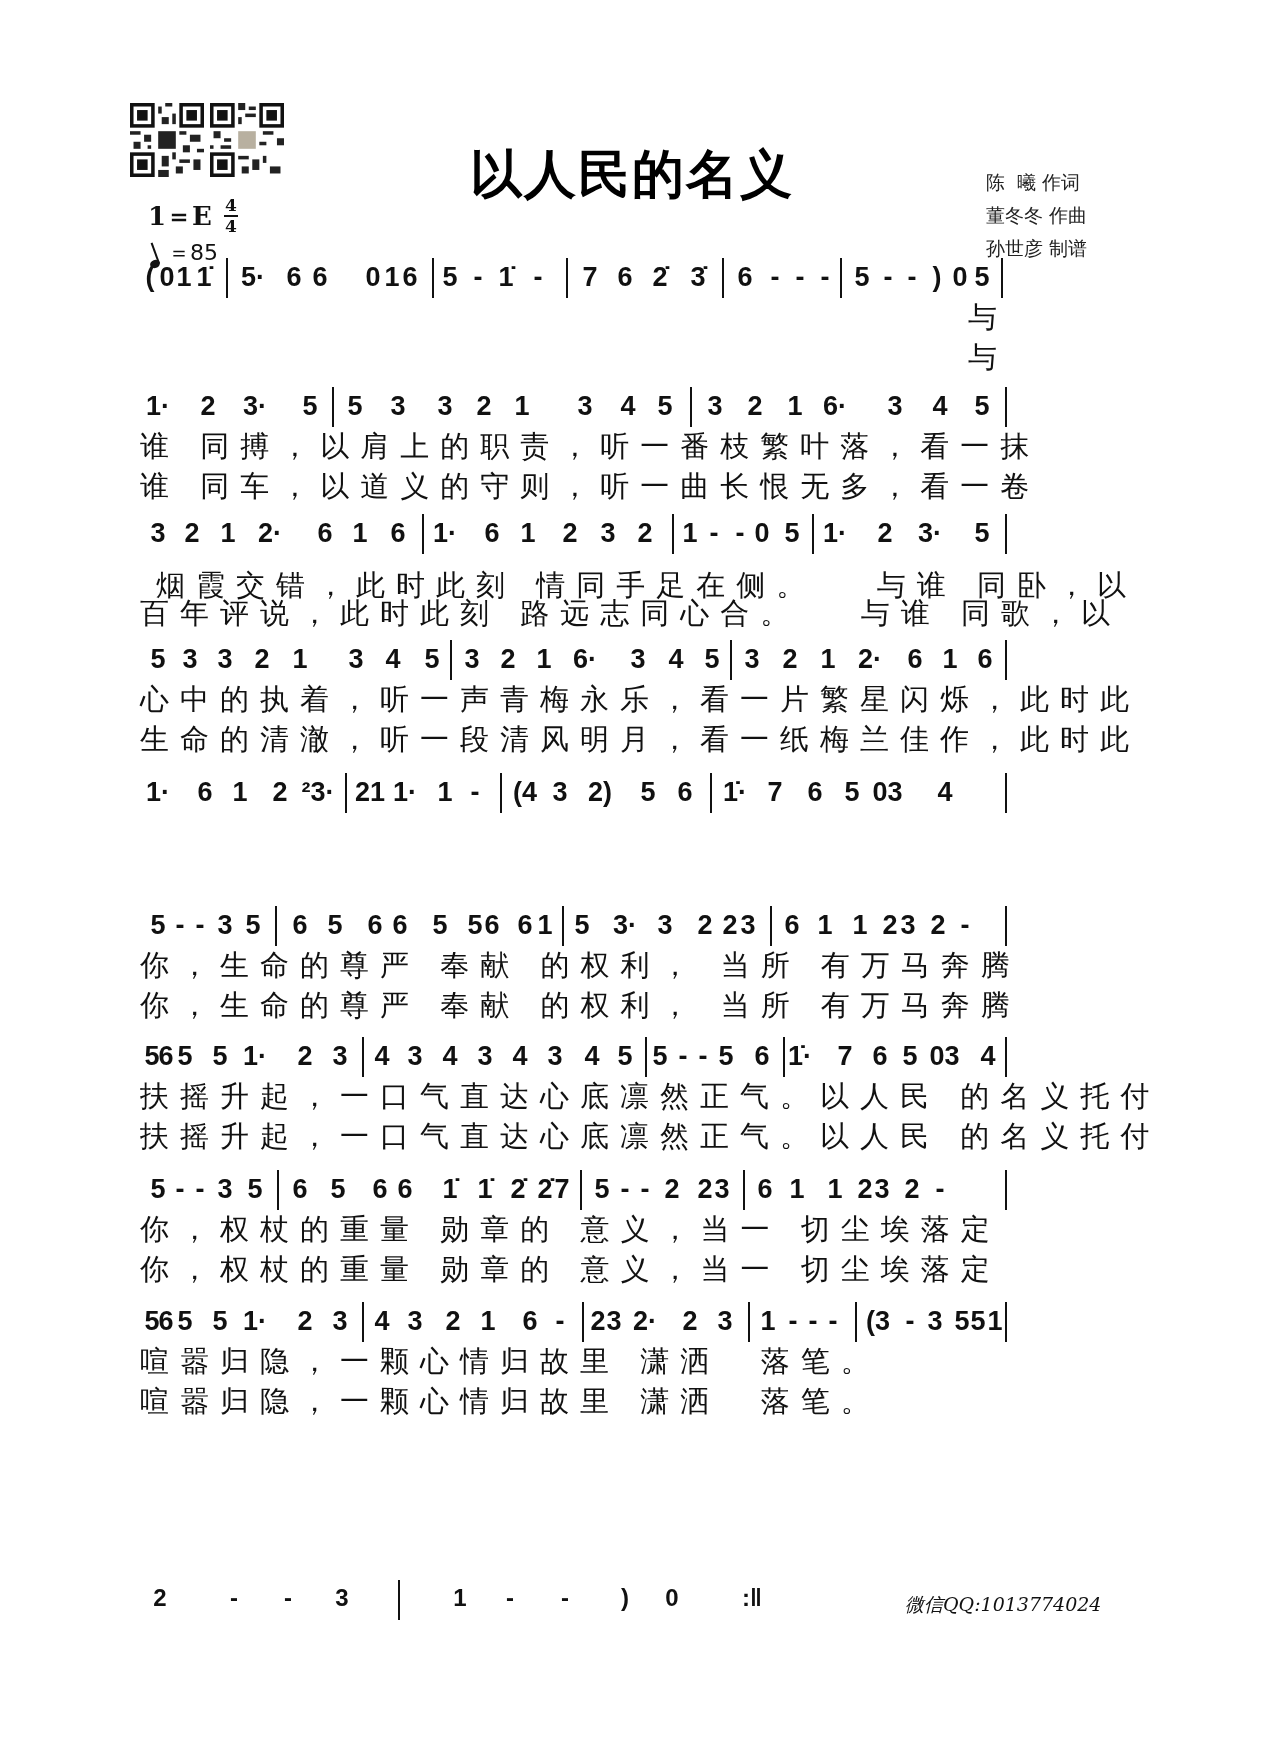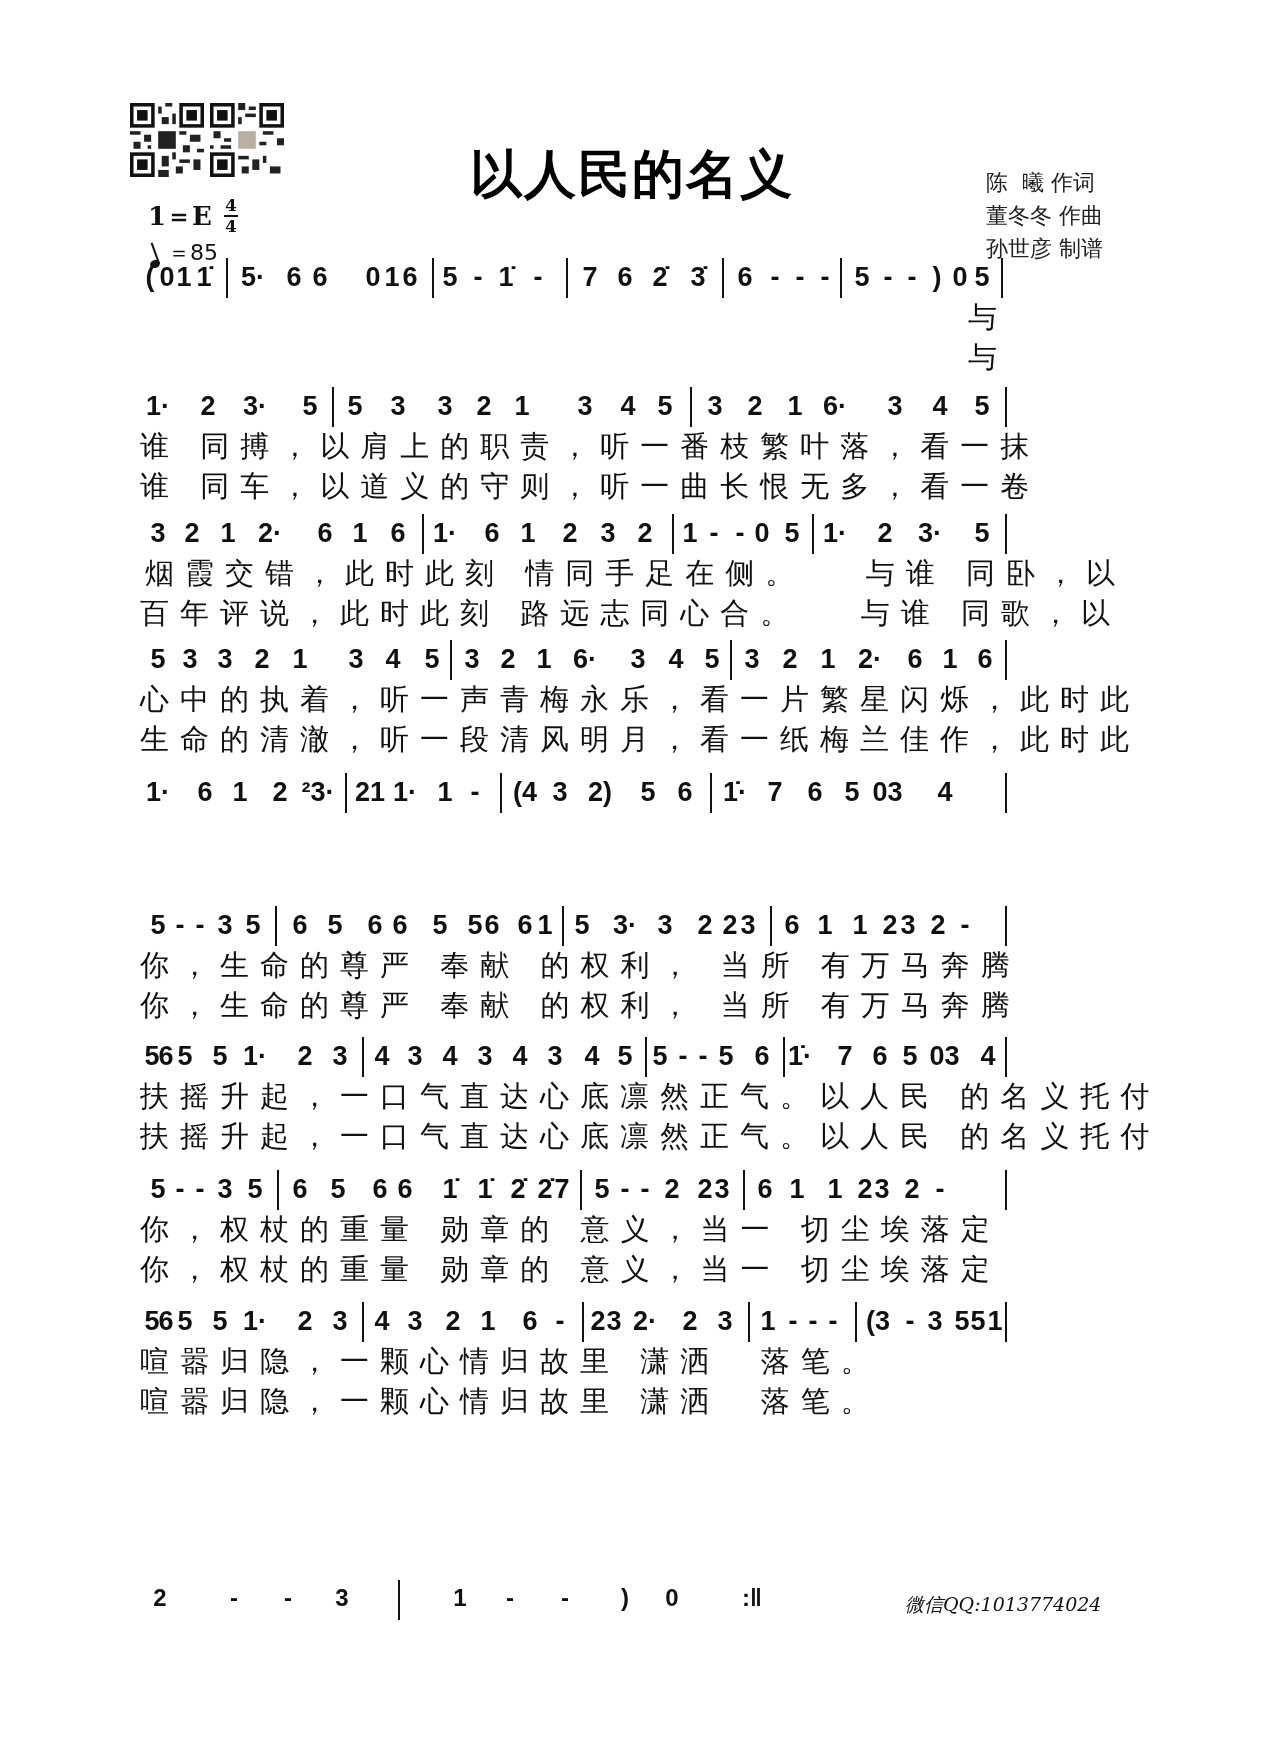--- a/index.html
+++ b/index.html
@@ -1,20 +1,20 @@
 <!DOCTYPE html>
 <html><head>
 <meta charset="utf-8">
 <style>
   html, body { margin: 0; padding: 0; background: #ffffff; }
   body { width: 1272px; height: 1752px; position: relative; overflow: hidden; color: #111; font-family: "DejaVu Sans", sans-serif; }
   .qr { position: absolute; width: 74px; height: 74px; background: #fff; }
   .qr svg { width: 100%; height: 100%; display: block; }
   .title { position: absolute; left: 470px; top: 140px; font-family: "DejaVu Serif", serif; font-weight: bold; font-size: 52px; letter-spacing: 2px; color: #000; }
-  .credits { position: absolute; left: 986px; top: 166px; font-family: "DejaVu Serif", serif; font-size: 22px; line-height: 33px; color: #222; }
+  .credits { position: absolute; left: 986px; top: 166px; font-family: "DejaVu Serif", serif; font-size: 19px; line-height: 33px; color: #222; }
   .credits div { white-space: pre; }
   .keysig { position: absolute; left: 148px; top: 197px; font-family: "DejaVu Serif", serif; font-weight: bold; font-size: 26px; display: flex; align-items: center; gap: 8px; }
   .timesig { display: inline-flex; flex-direction: column; align-items: center; font-size: 17px; line-height: 17px; margin-left: 4px; }
   .timesig .bar { width: 14px; height: 2px; background: #111; margin: 1px 0; }
   .tempo { position: absolute; left: 150px; top: 238px; font-size: 22px; display: flex; align-items: flex-end; gap: 4px; }
   .note-glyph { display: inline-block; width: 10px; height: 8px; background: #111; border-radius: 50%; transform: rotate(-20deg); position: relative; margin-right: 4px; }
   .note-glyph::after { content: ""; position: absolute; left: 8px; bottom: 3px; width: 2px; height: 22px; background: #111; }
 
   .system { position: absolute; left: 150px; width: 980px; }
   .notes { position: relative; height: 40px; font-family: "Liberation Sans", sans-serif; font-size: 27px; font-weight: bold; }
@@ -208,21 +208,21 @@
         <span class="tok" style="left: 740px;">-</span>
         <span class="tok" style="left: 762px;">0</span>
         <span class="tok" style="left: 792px;">5</span>
         <div class="bar-line" style="left: 812px;"></div>
         <span class="tok" style="left: 835px;">1·</span>
         <span class="tok" style="left: 885px;">2</span>
         <span class="tok" style="left: 930px;">3·</span>
         <span class="tok" style="left: 982px;">5</span>
         <div class="bar-line" style="left: 1005px;"></div>
       </div>
-      <div class="lyric"><span class="lyric-line" style="left: 145px;">烟霞交错，此时此刻 情同手足在侧。   与谁 同卧，以</span></div>
+      <div class="lyric"><span class="lyric-line" style="left: 156px; margin-top: 12px;">烟霞交错，此时此刻 情同手足在侧。   与谁 同卧，以</span></div>
       <div class="lyric"><span class="lyric-line" style="left: 140px;">百年评说，此时此刻 路远志同心合。   与谁 同歌，以</span></div>
     </div>
     <div class="system" style="top: 640px; left: 0px;">
       <div class="notes">
         <span class="tok" style="left: 158px;">5</span>
         <span class="tok" style="left: 190px;">3</span>
         <span class="tok" style="left: 225px;">3</span>
         <span class="tok" style="left: 262px;">2</span>
         <span class="tok" style="left: 300px;">1</span>
         <span class="tok" style="left: 356px;">3</span>

